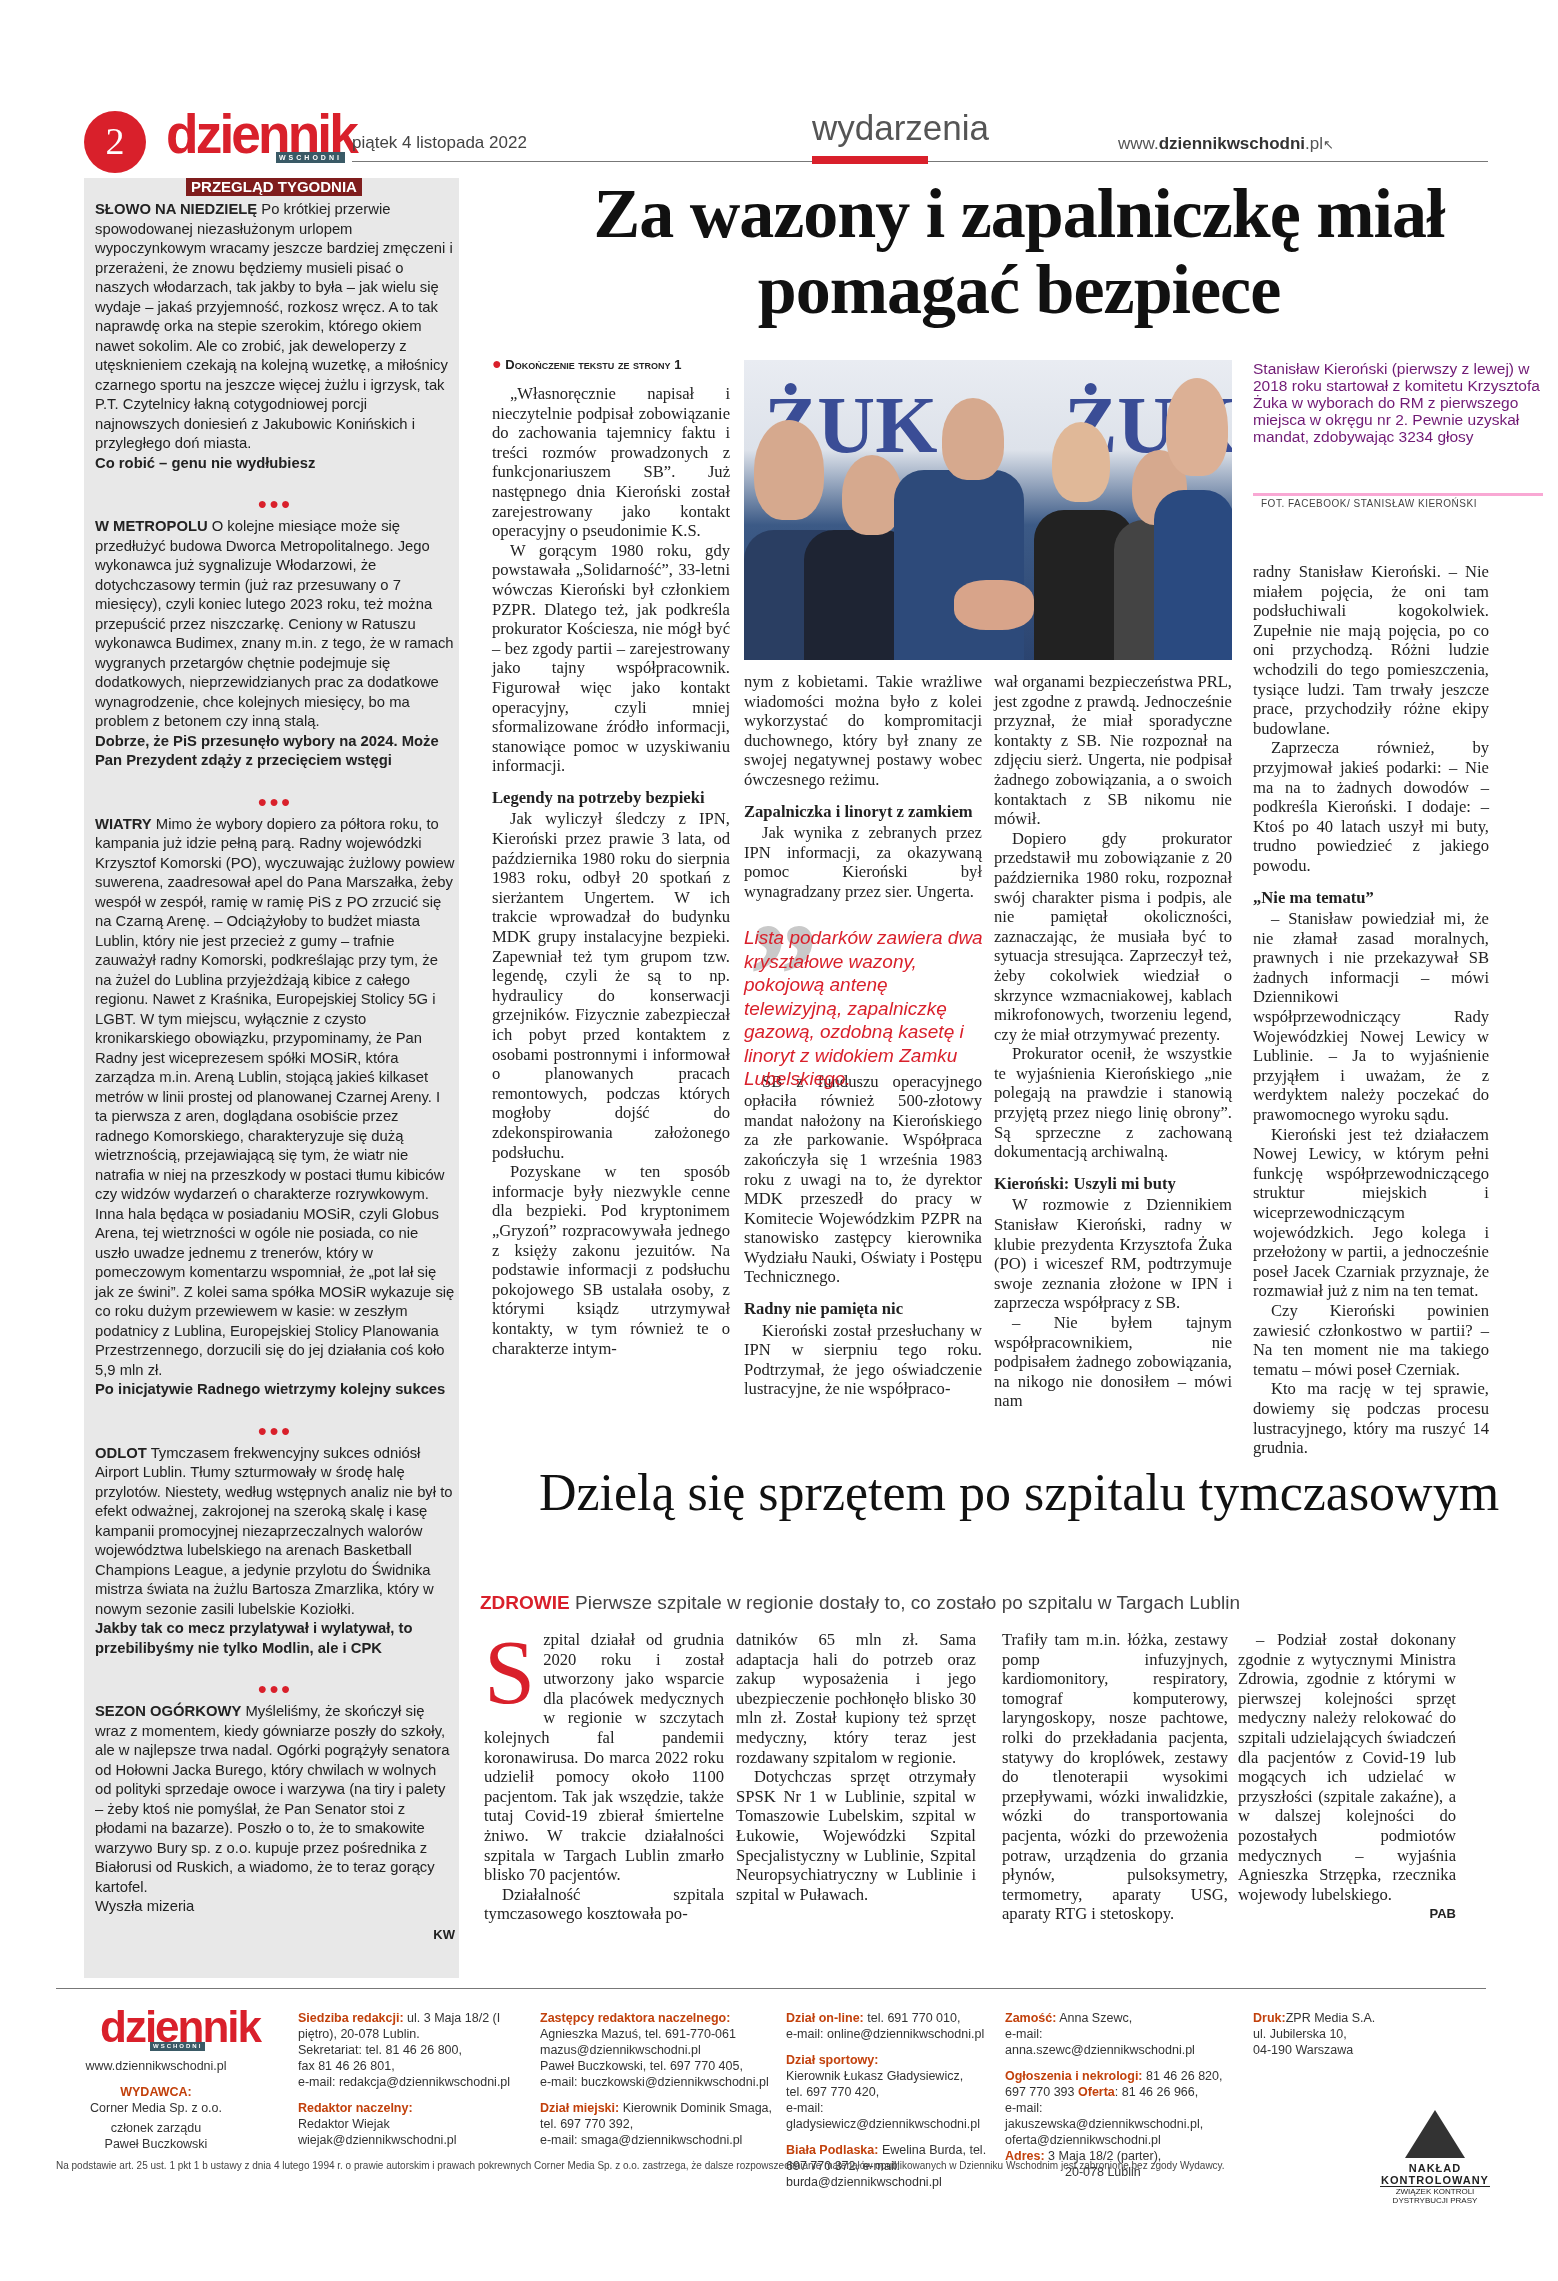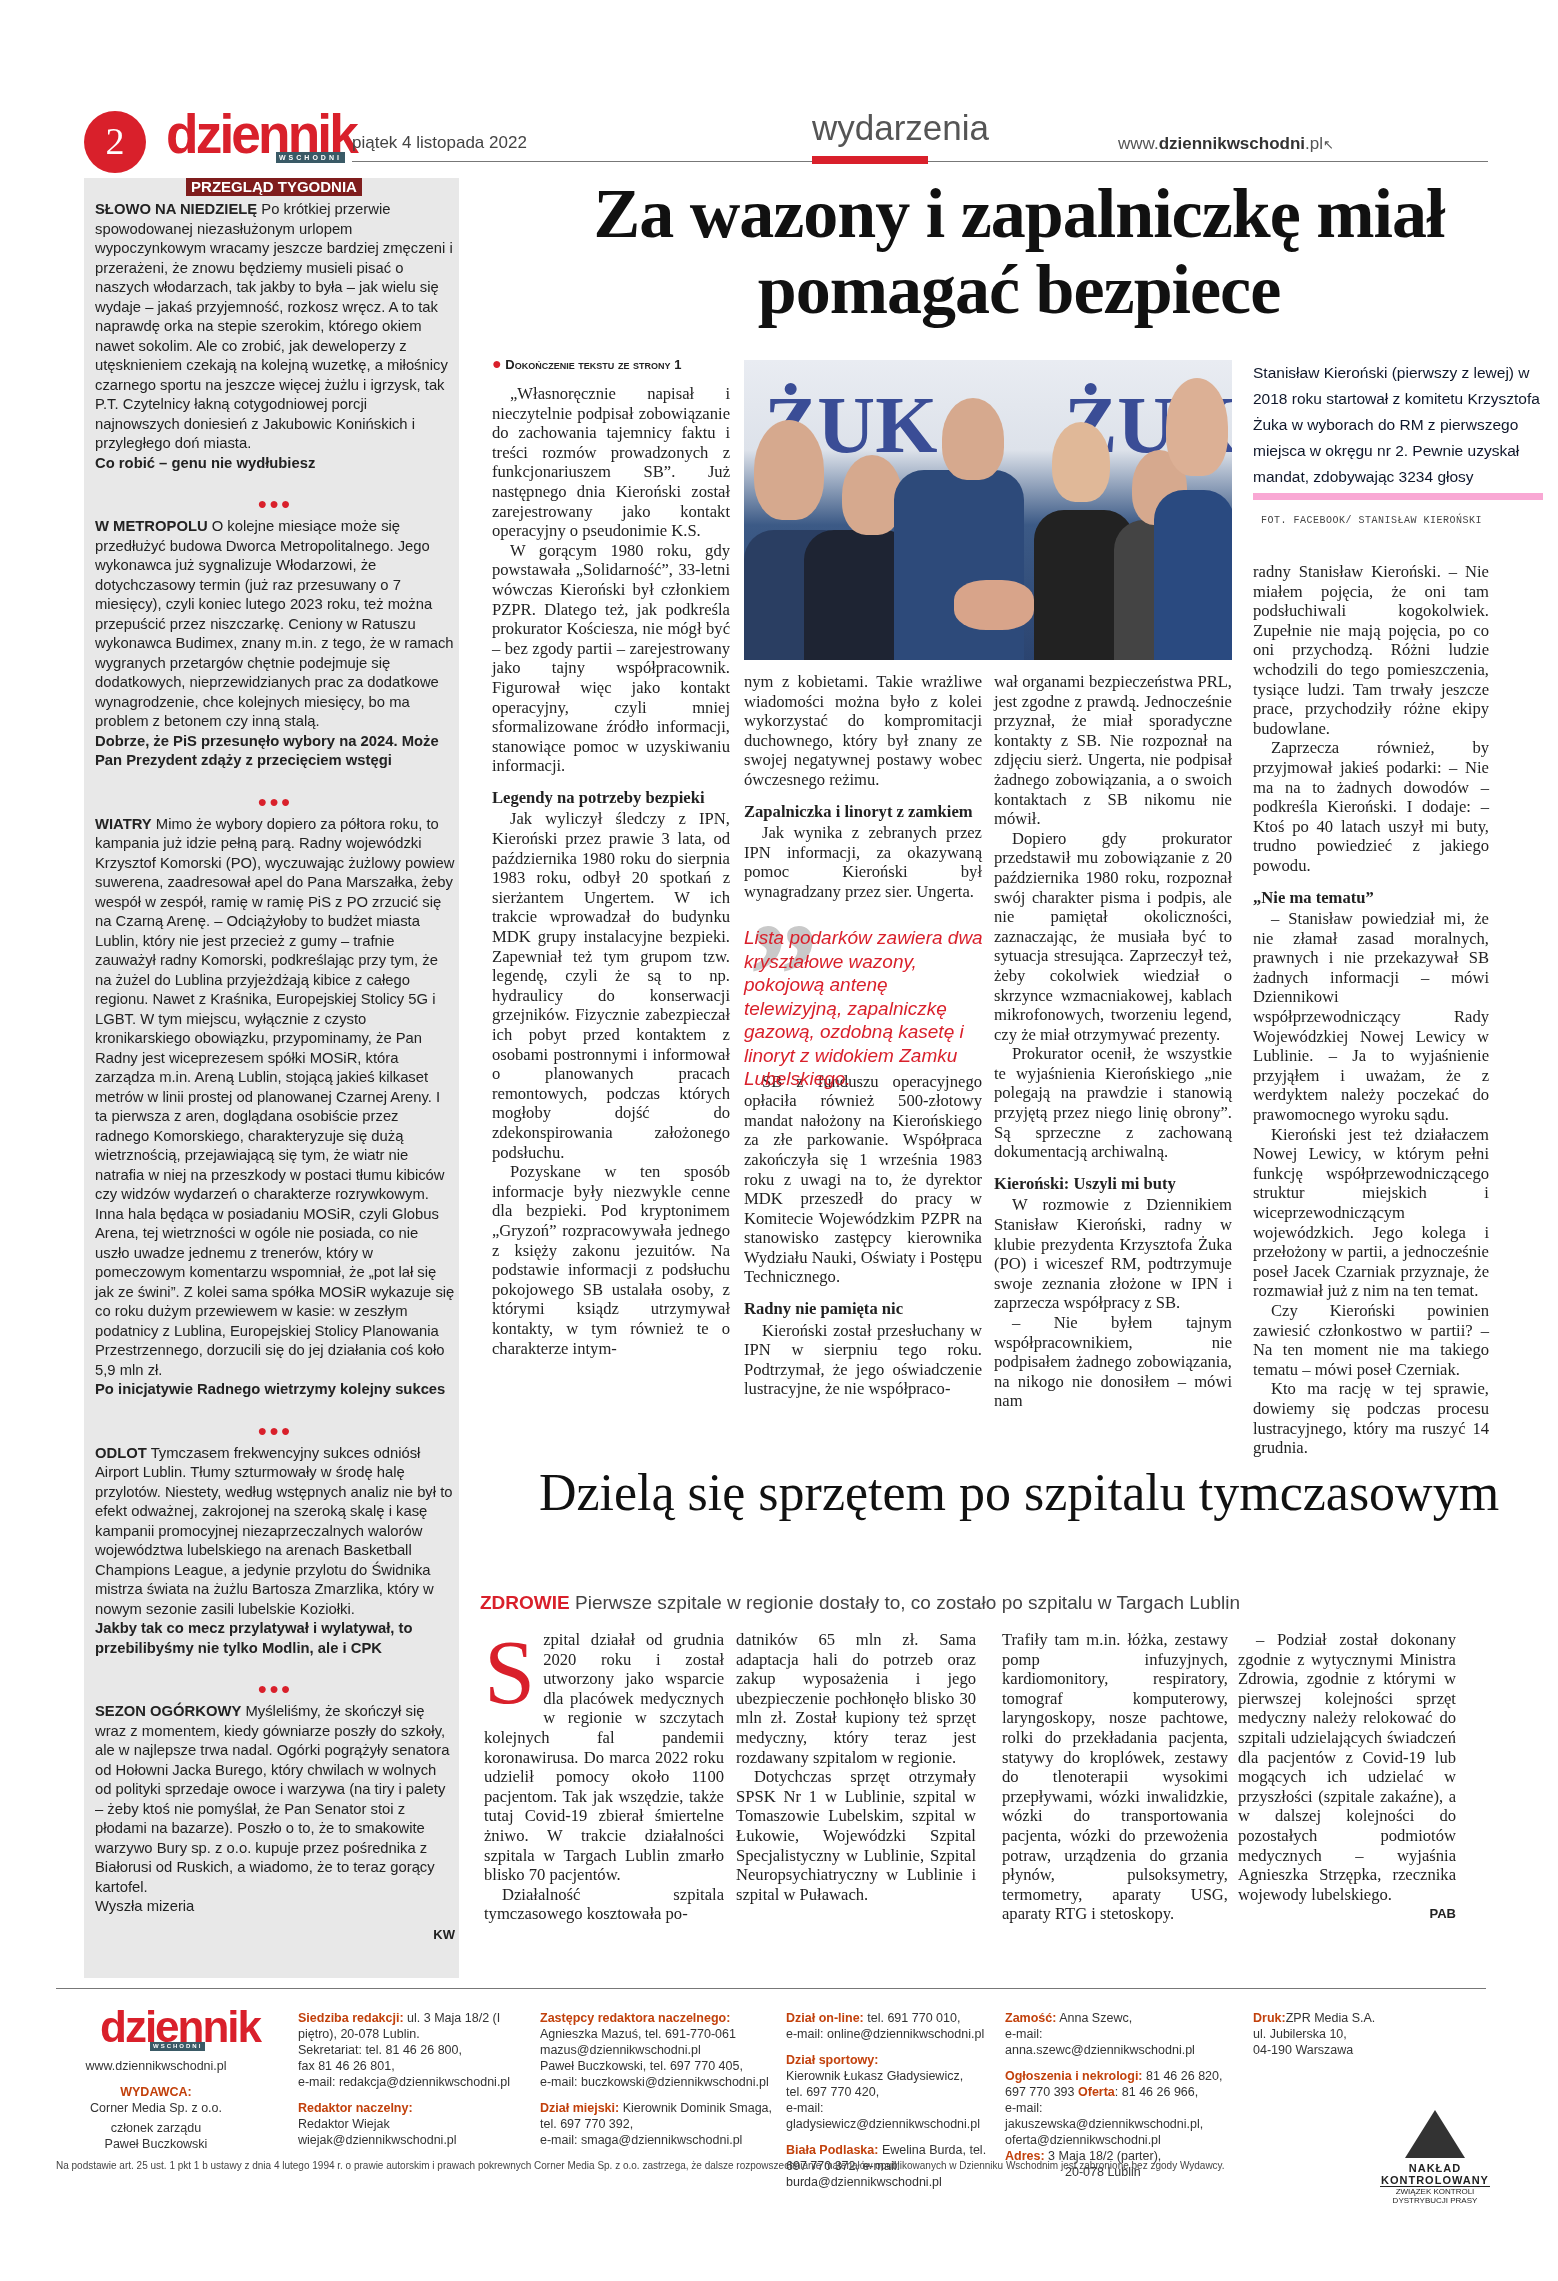--- a/index.html
+++ b/index.html
@@ -28,22 +28,22 @@
 .h1{left:480px;top:176px;width:1078px;text-align:center;font-family:"Liberation Serif",serif;font-weight:bold;font-size:70px;line-height:76px;color:#111;letter-spacing:-1px}
 .cont{left:492px;top:355px;font-family:"Liberation Sans",sans-serif;font-weight:bold;font-size:13px;color:#222;font-variant:small-caps}
 .cont .dot{color:#d9202b;font-size:16px}
 .col{font-family:"Liberation Serif",serif;font-size:16.6px;line-height:19.6px;text-align:justify;color:#222;hyphens:auto}
 .col p{text-indent:18px}
 .col h4{font-size:16.6px;font-weight:bold;margin:12px 0 2px;text-align:left}
 .photo{left:744px;top:360px;width:488px;height:300px;background:linear-gradient(180deg,#e9ecf2 0%,#dde2ea 30%,#3c5a86 55%,#2b4470 100%);overflow:hidden}
 .photo .banner{position:absolute;font-family:"Liberation Serif",serif;font-weight:bold;font-size:80px;color:#3a4d96}
 .photo .person{position:absolute;border-radius:50% 50% 40% 40%;background:#d6a98e}
 .photo .suit{position:absolute;background:#2d4a7a;border-radius:30px 30px 0 0}
-.caption{left:1253px;top:360px;width:290px;font-family:"Liberation Sans",sans-serif;font-size:15.5px;line-height:26px;color:#0f172a}
-.credit{left:1253px;top:493px;width:290px;border-top:7px solid #f9a8d4;font-family:Liberation Mono, monospace;font-size:10px;color:#444;padding-top:15px;padding-left:8px;letter-spacing:0.5px}
+.caption{left:1253px;top:360px;width:290px;font-family:"Liberation Sans",sans-serif;font-size:15.5px;line-height:17px;color:#701a75}
+.credit{left:1253px;top:493px;width:290px;border-top:3px solid #f9a8d4;font-family:Liberation Sans, sans-serif;font-size:10px;color:#444;padding-top:2px;padding-left:8px;letter-spacing:0.5px}
 .quote{left:744px;top:926px;width:240px;font-family:"Liberation Sans",sans-serif;font-style:italic;font-size:19px;line-height:23.5px;color:#d9202b}
 .quotemark{left:740px;top:910px;font-size:150px;color:#c9c9c9;font-family:"Liberation Serif",serif;font-weight:bold;line-height:130px;font-style:italic}
 
 .h2{left:480px;top:1460px;width:1078px;text-align:center;font-family:"Liberation Serif",serif;font-weight:normal;font-size:52px;line-height:66px;color:#111}
 .lead{left:480px;top:1592px;width:1078px;text-align:left;font-family:"Liberation Sans",sans-serif;font-size:19px;color:#444}
 .lead b{color:#d9202b}
 .dropcap{float:left;font-size:92px;line-height:76px;color:#d9202b;margin:4px 8px 0 0;font-family:"Liberation Serif",serif}
 .sign{font-family:"Liberation Sans",sans-serif;font-weight:bold;font-size:13px;text-align:right}
 
 .fline{left:56px;top:1988px;width:1430px;height:1px;background:#777}

